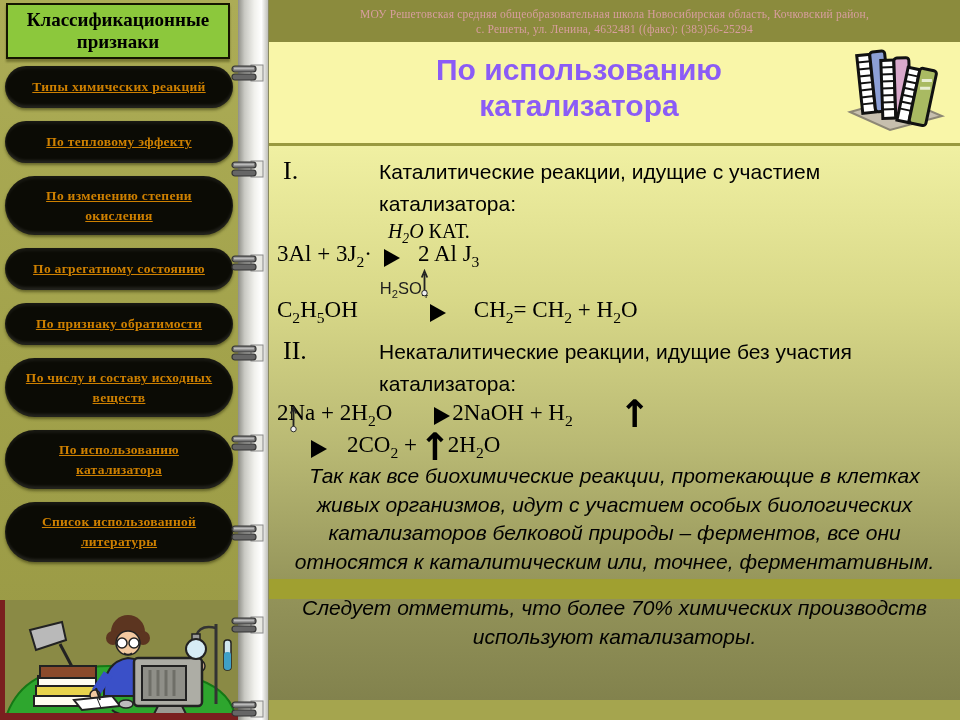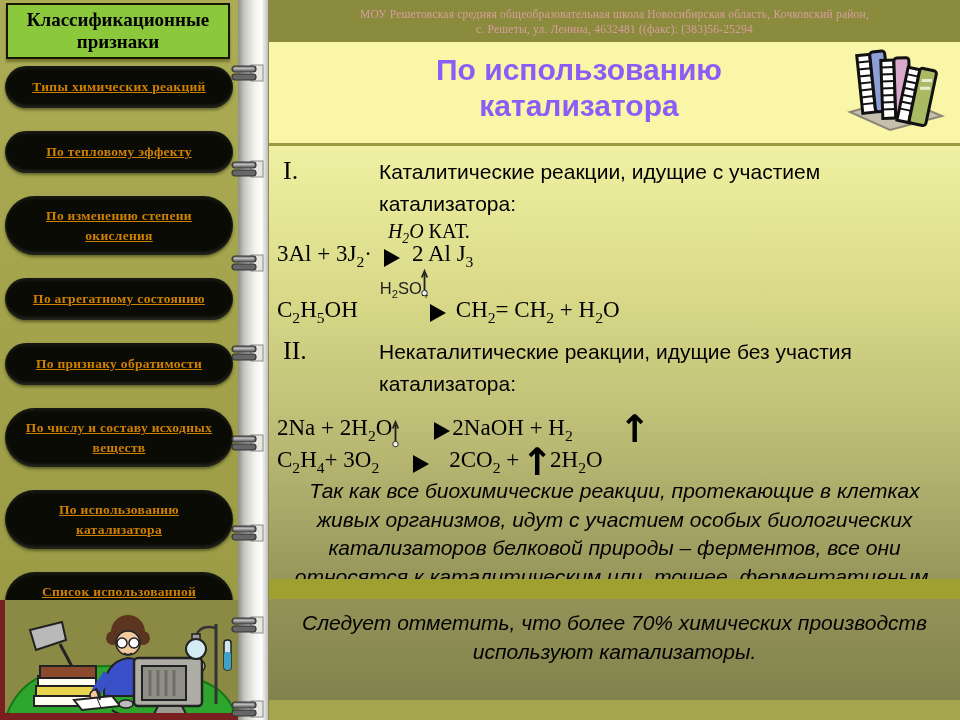--- a/index.html
+++ b/index.html
@@ -7,21 +7,21 @@
         font-family:"Liberation Sans",sans-serif;background:#A5A54E;}
 
   
   .sidebar{position:absolute;left:0;top:0;width:238px;height:618px;
            background:linear-gradient(180deg,#ACAC56 0%,#A2A24B 60%,#9B9B46 100%);}
   .sidebar-title{position:absolute;left:6px;top:3px;width:220px;height:52px;
       background:#8CC83C;border:2px solid #151500;box-shadow:0 3px 2px rgba(60,60,10,.45);
       display:flex;align-items:center;justify-content:center;text-align:center;
       font-family:"Liberation Serif",serif;font-weight:bold;font-size:19px;color:#000;
       line-height:1.15;white-space:pre-line;}
-  .nav{position:absolute;left:5px;top:66px;width:228px;display:flex;flex-direction:column;gap:23px;}
+  .nav{position:absolute;left:5px;top:66px;width:228px;display:flex;flex-direction:column;gap:13px;}
   .navbtn{background:#0B0B05;border-radius:30px;min-height:22px;
       display:flex;align-items:center;justify-content:center;text-align:center;
       padding:10px 16px;cursor:pointer;
       box-shadow:inset 0 -3px 3px rgba(255,255,255,.10),inset 0 3px 3px rgba(255,255,255,.06),0 2px 3px rgba(45,45,10,.55);}
   .navbtn span{font-family:"Liberation Serif",serif;font-weight:bold;font-size:13.5px;
       color:#CE8000;text-decoration:underline;line-height:1.45;letter-spacing:.3px;}
 
   
   .spine{position:absolute;left:238px;top:0;width:30px;height:720px;
       background:linear-gradient(90deg,#8F8F88 0%,#C9C9C3 22%,#F1F1ED 55%,#FFFFFF 78%,#BFBFB9 100%);
@@ -260,53 +260,52 @@
         <div class="numeral">I.</div>
         <div class="sectext">Каталитические реакции, идущие с участием катализатора:</div>
       </div>
 
       <div class="eqrow" style="margin-top:22px">
         <span><span>3Al + 3J</span><sub>2</sub><span>·</span></span>
         <span class="arrowwrap" style="margin:0 4px 0 14px">
           <span class="arrlabel"><span class="it">H</span><sub class="it">2</sub><span class="it">O</span><span> КАТ.</span></span>
           <span class="arrow" style="width:158px"></span>
         </span>
-        <span style="margin-left:22px"><span>2 Al J</span><sub>3</sub></span>
+        <span style="margin-left:28px"><span>2 Al J</span><sub>3</sub></span>
       </div>
 
       <div class="eqrow" style="margin-top:26px">
         <span><span>C</span><sub>2</sub><span>H</span><sub>5</sub><span>OH</span></span>
         <span class="arrowwrap" style="margin:0 6px 0 74px">
           <span class="arrlabel-sans"><span>H</span><sub>2</sub><span>SO</span><sub>4</sub></span>
           <span class="tempicon"><svg width="11" height="28" viewBox="0 0 12 30">
                 <path d="M6 5 L6 24" stroke="#222" stroke-width="2"></path>
                 <path d="M3 9 L6 2 L9 9" fill="none" stroke="#222" stroke-width="2"></path>
                 <ellipse cx="6" cy="26" rx="3" ry="3" fill="#eee" stroke="#222"></ellipse>
               </svg></span>
           <span class="arrow" style="width:108px"></span>
         </span>
-        <span style="margin-left:18px"><span>CH</span><sub>2</sub><span>= CH</span><sub>2</sub><span> + H</span><sub>2</sub><span>O</span></span>
+        <span style="margin-left:36px"><span>CH</span><sub>2</sub><span>= CH</span><sub>2</sub><span> + H</span><sub>2</sub><span>O</span></span>
       </div>
 
       <div class="section" style="margin-top:10px">
         <div class="numeral">II.</div>
         <div class="sectext">Некаталитические реакции, идущие без участия катализатора:</div>
       </div>
 
-      <div class="eqrow" style="margin-top:15px">
+      <div class="eqrow" style="margin-top:0">
         <span><span>2Na + 2H</span><sub>2</sub><span>O</span></span>
         <span class="arrowwrap" style="margin:0 4px 0 44px">
           <span class="arrow" style="width:106px"></span>
         </span>
         <span style="margin-left:12px"><span>2NaOH + H</span><sub>2</sub></span>
         <span class="uparrow" style="margin-left:46px">↑</span>
       </div>
 
       <div class="eqrow" style="margin-top:2px">
-        <span><span>C</span><sub>2</sub><span>H</span><sub>4</sub><span>+ 3O</span><sub>2</sub></span>
         <span class="arrowwrap" style="margin:0 8px 0 36px">
           <span class="tempicon" style="right:14px"><svg width="11" height="28" viewBox="0 0 12 30">
                 <path d="M6 5 L6 24" stroke="#222" stroke-width="2"></path>
                 <path d="M3 9 L6 2 L9 9" fill="none" stroke="#222" stroke-width="2"></path>
                 <ellipse cx="6" cy="26" rx="3" ry="3" fill="#eee" stroke="#222"></ellipse>
               </svg></span>
           <span class="arrow" style="width:48px"></span>
         </span>
         <span style="margin-left:26px"><span>2CO</span><sub>2</sub><span> +</span></span>
         <span class="uparrow" style="margin:0 -3px 0 2px">↑</span>

